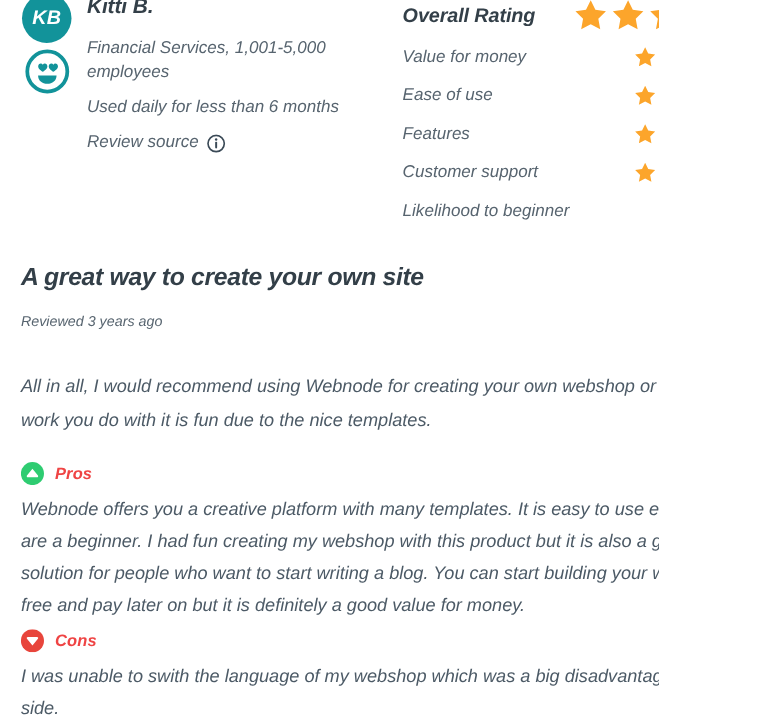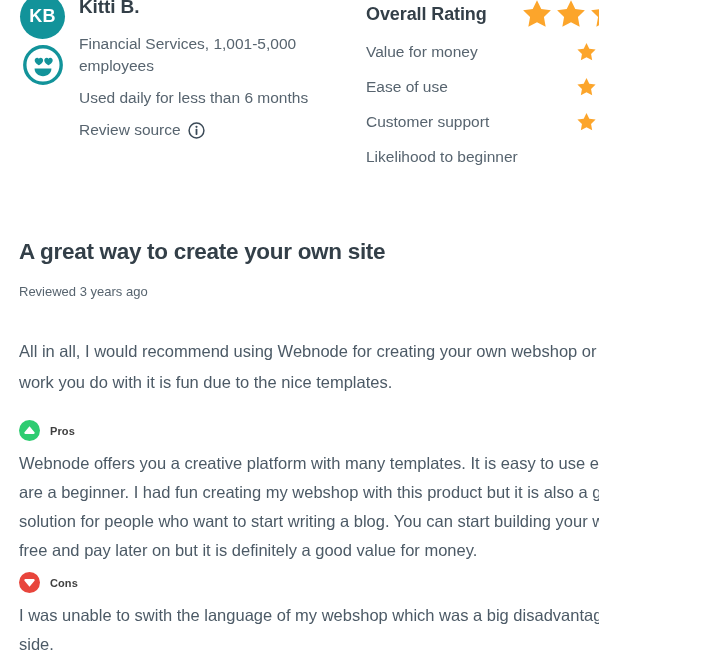--- a/index.html
+++ b/index.html
@@ -14,20 +14,21 @@
     font-family: "Liberation Sans", sans-serif;
     color: #4c5a66;
     -webkit-font-smoothing: antialiased;
   }
 
   .page {
     position: relative;
     width: 599px;
     height: 650px;
     overflow: hidden;
+    font-style: italic;
   }
 
   
   .header {
     position: absolute;
     left: 0;
     top: -6px;
     width: 703px;
     height: 216px;
   }
@@ -216,23 +217,23 @@
     margin-top: 22px;
   }
 
   .pc-badge {
     width: 21px;
     height: 21px;
     flex: 0 0 auto;
   }
 
   .pc-title {
-    font-size: 11px;
-    font-weight: bold;
-    color: #404040;
+    font-size: 15px;
+    font-weight: bold;
+    color: #ef4444;
     letter-spacing: 0.1px;
   }
 
   .pc-text {
     font-size: 16.5px;
     color: #4c5a66;
     line-height: 29px;
     margin: 8px 0 0 0;
     max-width: 670px;
   }
@@ -338,20 +339,40 @@
               </svg>
               <svg class="star" width="21" height="21" viewBox="0 0 24 24" aria-hidden="true">
                 <path d="M12 1.6l3.2 6.6 7.2 1-5.2 5.1 1.3 7.2L12 18.1 5.5 21.5l1.3-7.2L1.6 9.2l7.2-1z" fill="#fca52b"></path>
               </svg>
               <svg class="star" width="21" height="21" viewBox="0 0 24 24" aria-hidden="true">
                 <path d="M12 1.6l3.2 6.6 7.2 1-5.2 5.1 1.3 7.2L12 18.1 5.5 21.5l1.3-7.2L1.6 9.2l7.2-1z" fill="#fca52b"></path>
               </svg>
             </span>
           </div>
           <div class="rating-row">
+            <span class="rating-label">Features</span>
+            <span class="stars">
+              <svg class="star" width="21" height="21" viewBox="0 0 24 24" aria-hidden="true">
+                <path d="M12 1.6l3.2 6.6 7.2 1-5.2 5.1 1.3 7.2L12 18.1 5.5 21.5l1.3-7.2L1.6 9.2l7.2-1z" fill="#fca52b"></path>
+              </svg>
+              <svg class="star" width="21" height="21" viewBox="0 0 24 24" aria-hidden="true">
+                <path d="M12 1.6l3.2 6.6 7.2 1-5.2 5.1 1.3 7.2L12 18.1 5.5 21.5l1.3-7.2L1.6 9.2l7.2-1z" fill="#fca52b"></path>
+              </svg>
+              <svg class="star" width="21" height="21" viewBox="0 0 24 24" aria-hidden="true">
+                <path d="M12 1.6l3.2 6.6 7.2 1-5.2 5.1 1.3 7.2L12 18.1 5.5 21.5l1.3-7.2L1.6 9.2l7.2-1z" fill="#fca52b"></path>
+              </svg>
+              <svg class="star" width="21" height="21" viewBox="0 0 24 24" aria-hidden="true">
+                <path d="M12 1.6l3.2 6.6 7.2 1-5.2 5.1 1.3 7.2L12 18.1 5.5 21.5l1.3-7.2L1.6 9.2l7.2-1z" fill="#fca52b"></path>
+              </svg>
+              <svg class="star" width="21" height="21" viewBox="0 0 24 24" aria-hidden="true">
+                <path d="M12 1.6l3.2 6.6 7.2 1-5.2 5.1 1.3 7.2L12 18.1 5.5 21.5l1.3-7.2L1.6 9.2l7.2-1z" fill="#fca52b"></path>
+              </svg>
+            </span>
+          </div>
+          <div class="rating-row">
             <span class="rating-label">Customer support</span>
             <span class="stars">
               <svg class="star" width="21" height="21" viewBox="0 0 24 24" aria-hidden="true">
                 <path d="M12 1.6l3.2 6.6 7.2 1-5.2 5.1 1.3 7.2L12 18.1 5.5 21.5l1.3-7.2L1.6 9.2l7.2-1z" fill="#fca52b"></path>
               </svg>
               <svg class="star" width="21" height="21" viewBox="0 0 24 24" aria-hidden="true">
                 <path d="M12 1.6l3.2 6.6 7.2 1-5.2 5.1 1.3 7.2L12 18.1 5.5 21.5l1.3-7.2L1.6 9.2l7.2-1z" fill="#fca52b"></path>
               </svg>
               <svg class="star" width="21" height="21" viewBox="0 0 24 24" aria-hidden="true">
                 <path d="M12 1.6l3.2 6.6 7.2 1-5.2 5.1 1.3 7.2L12 18.1 5.5 21.5l1.3-7.2L1.6 9.2l7.2-1z" fill="#fca52b"></path>

